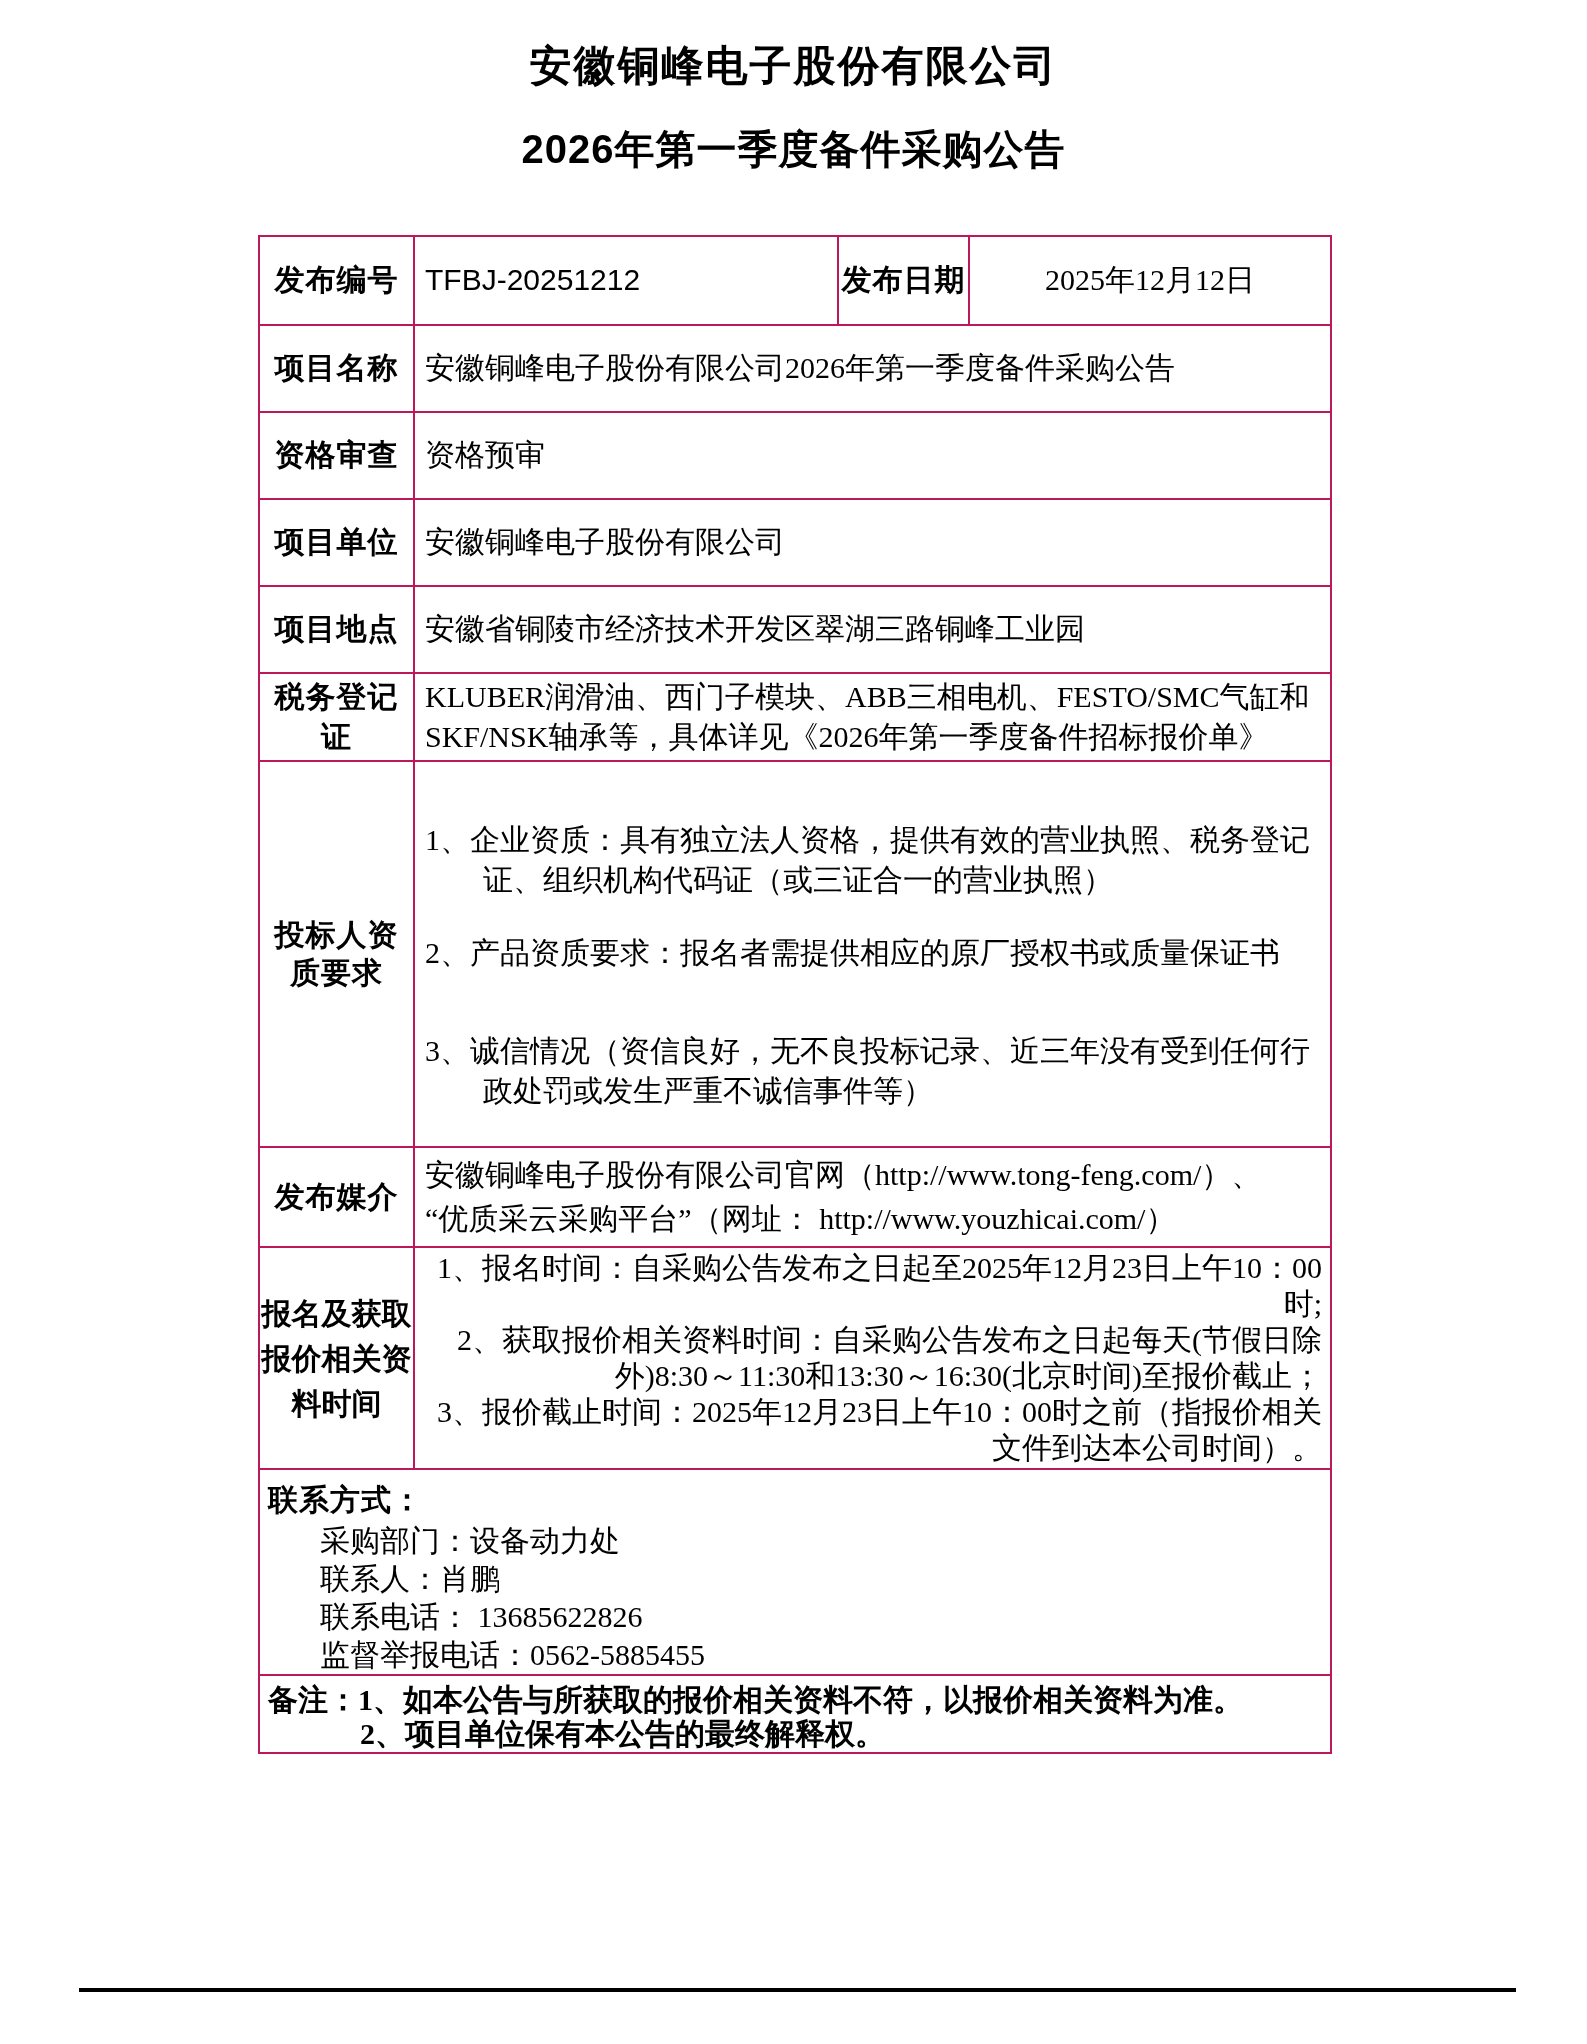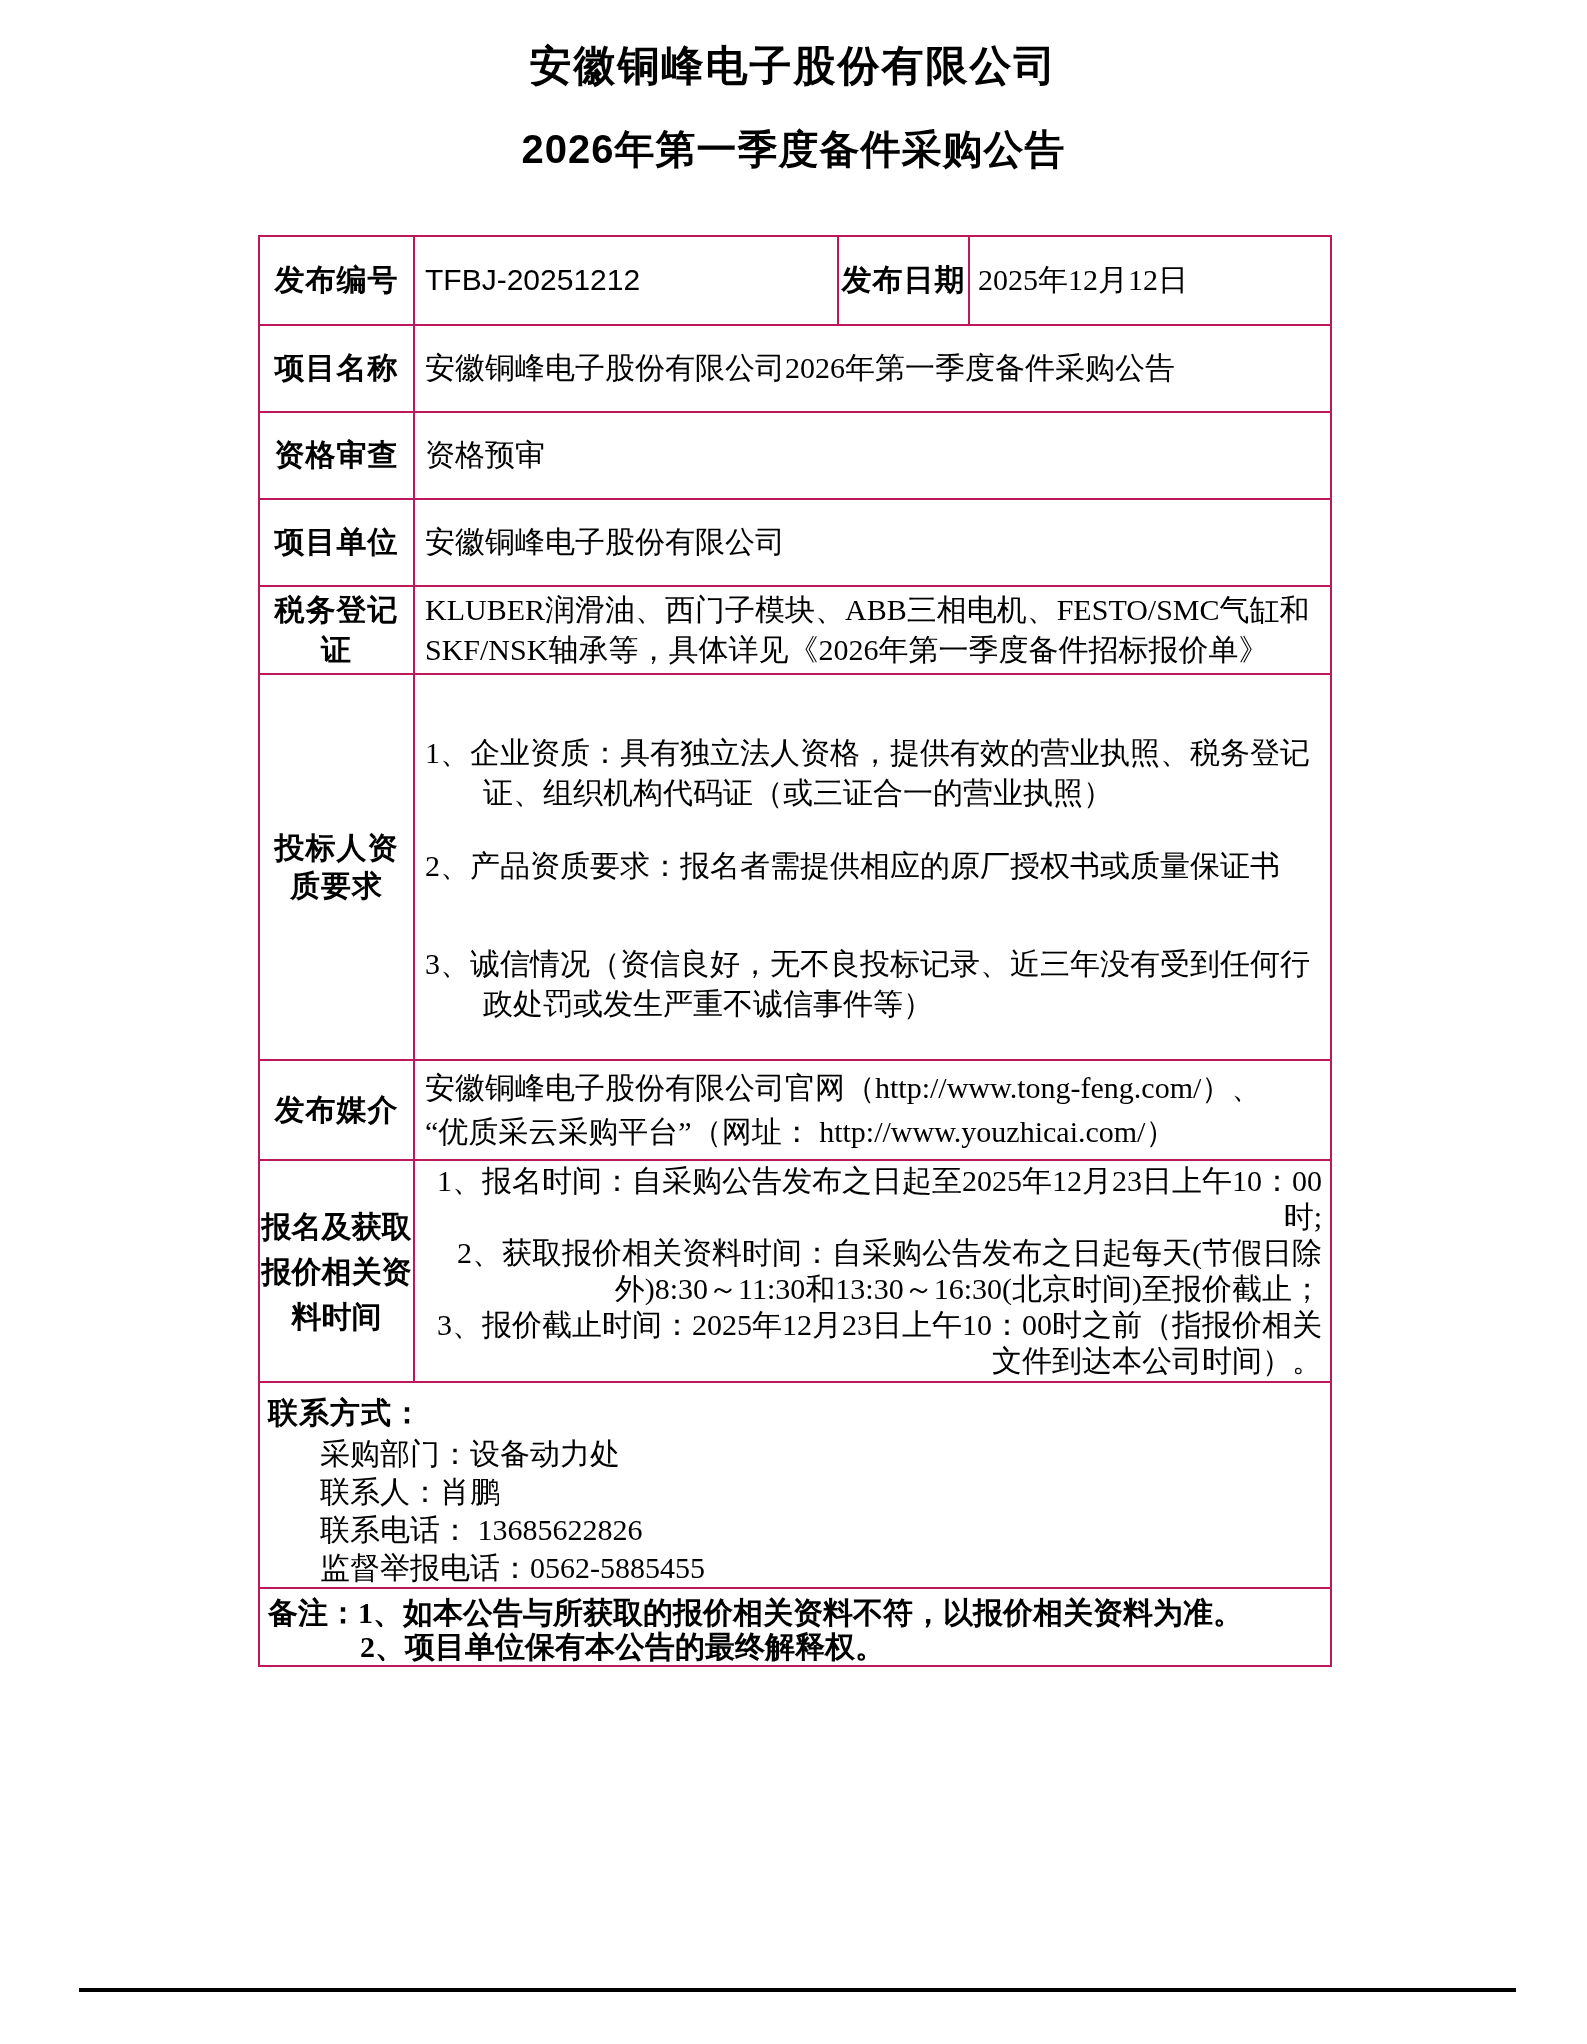--- a/index.html
+++ b/index.html
@@ -30,21 +30,21 @@
     border-collapse: collapse; table-layout: fixed;
     font-size: 30px; line-height: 1.35;
   }
   table.main td { border: 2px solid #be185d; vertical-align: middle; overflow: hidden; }
   .lbl {
     font-weight: bold; text-align: center; padding: 0;
     letter-spacing: 1px;
   }
   .lbl .wrapbox { margin: 0 auto; text-align: center; }
   .val { text-align: left; padding: 2px 8px 2px 10px; word-break: break-all; }
-  .val.center { padding: 2px 8px; }
+  .val.center { text-align: center; padding: 2px 0; }
   .latin { font-family: "Liberation Sans", "DejaVu Sans", sans-serif; letter-spacing: 0; }
 
   
   .qualcell { vertical-align: top; padding: 22px 10px 0 10px; }
   .qualcell p { line-height: 40px; padding-left: 58px; text-indent: -58px; word-break: break-all; }
   .qualcell p.q1 { margin-bottom: 33px; }
   .qualcell p.q2 { margin-bottom: 58px; }
 
   
   .mediacell div { line-height: 44px; word-break: break-all; }
@@ -99,20 +99,24 @@
     <tr style="height:87px">
       <td class="lbl">资格审查</td>
       <td class="val" colspan="3">资格预审</td>
     </tr>
 
     <tr style="height:87px">
       <td class="lbl">项目单位</td>
       <td class="val" colspan="3">安徽铜峰电子股份有限公司</td>
     </tr>
 
+    <tr style="height:87px">
+      <td class="lbl">项目地点</td>
+      <td class="val" colspan="3">安徽省铜陵市经济技术开发区翠湖三路铜峰工业园</td>
+    </tr>
 
     <tr style="height:88px">
       <td class="lbl">税务登记证</td>
       <td class="val" colspan="3" style="line-height:40px">KLUBER润滑油、西门子模块、ABB三相电机、FESTO/SMC气缸和SKF/NSK轴承等，具体详见《2026年第一季度备件招标报价单》</td>
     </tr>
 
     <tr style="height:386px">
       <td class="lbl">
         <div class="wrapbox" style="width:124px; line-height:38px">投标人资质要求</div>
       </td>

